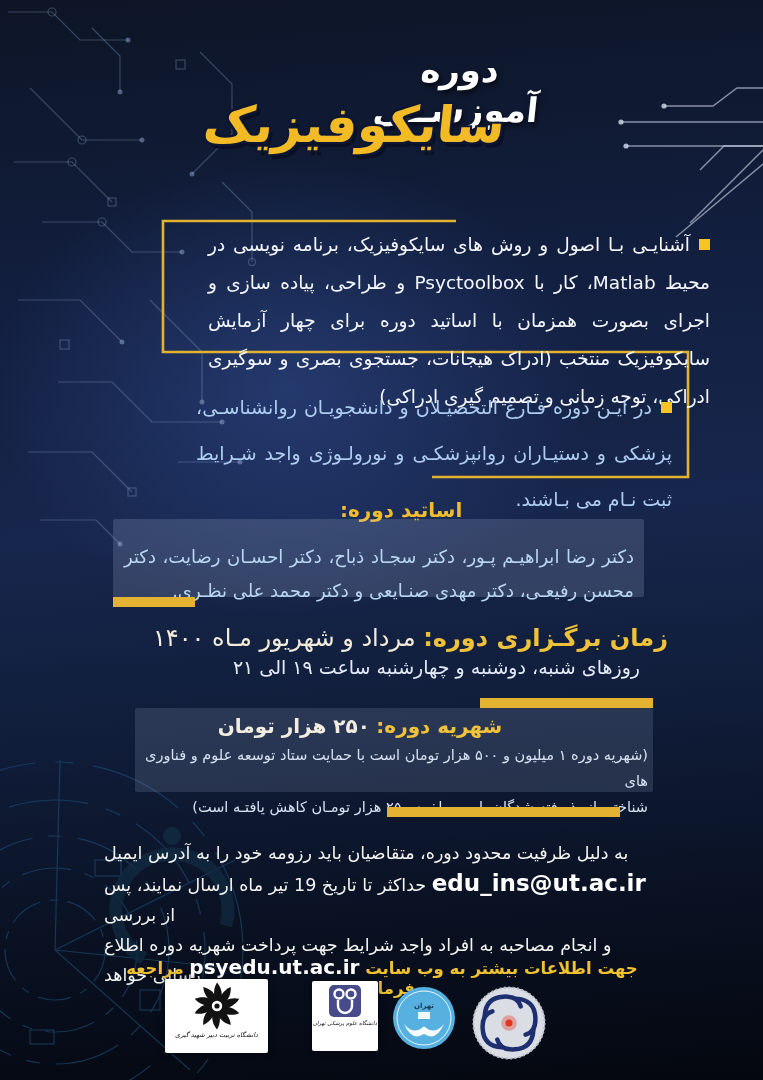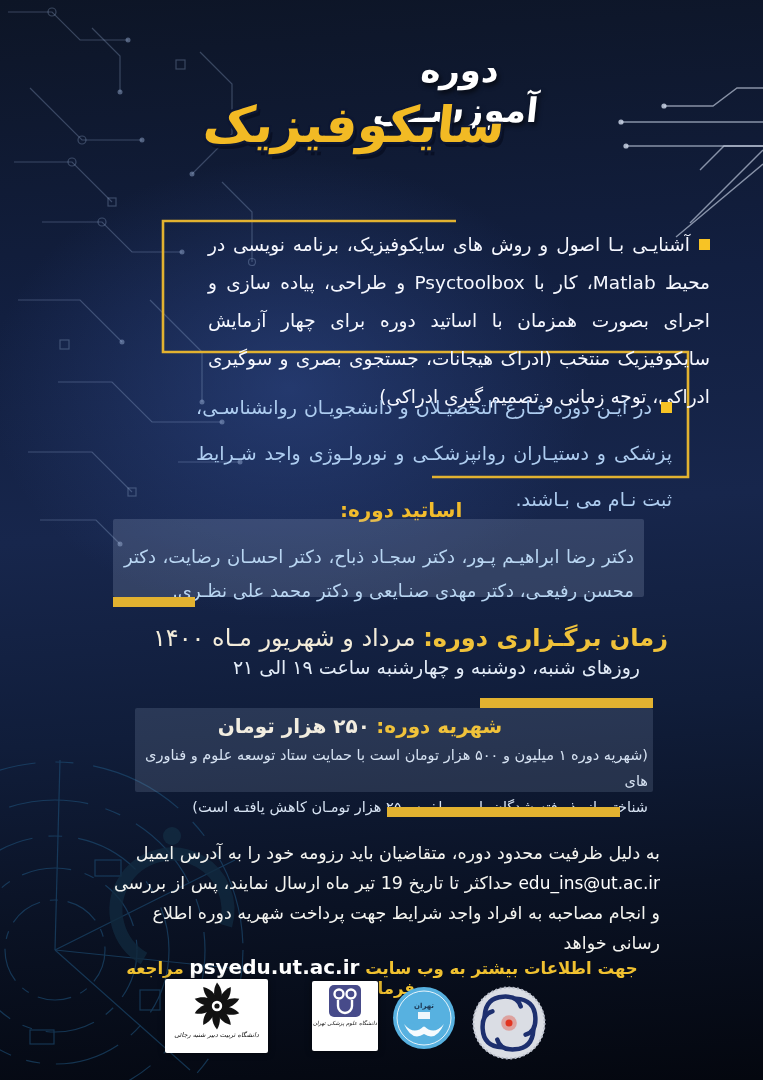--- a/index.html
+++ b/index.html
@@ -59,22 +59,22 @@
   .sched2{left:140px;top:656px;width:500px;text-align:right;direction:rtl;color:#e3ecf8;font-size:19px;font-weight:500;}
 
   
   .tuition-box{left:135px;top:708px;width:518px;height:84px;background:rgba(173,192,222,0.16);border-radius:2px;}
   .tui-line1{left:135px;top:714px;width:450px;text-align:center;direction:rtl;font-size:20px;}
   .tui-line1 .lab{color:#f0c23a;font-weight:bold;}
   .tui-line1 .val{color:#f2ede0;font-weight:bold;}
   .tui-note{left:140px;top:742px;width:508px;direction:rtl;color:#d6e2f2;font-size:14.5px;line-height:26px;}
 
   
-  .app{left:104px;top:838px;width:556px;text-align:right;direction:rtl;color:#f4f4f0;font-size:17.5px;line-height:30px;}
-  .app .email{direction:ltr;unicode-bidi:embed;font-weight:normal;font-size:17px;color:#ffffff;}
+  .app{left:104px;top:838px;width:556px;text-align:left;direction:rtl;color:#f4f4f0;font-size:17.5px;line-height:30px;}
+  .app .email{direction:ltr;unicode-bidi:embed;font-weight:bold;font-size:23px;color:#ffffff;}
 
   
   .web{left:104px;top:955px;width:556px;text-align:center;direction:rtl;color:#f0c130;font-size:16.5px;font-weight:bold;}
   .web .url{direction:ltr;unicode-bidi:embed;color:#ffffff;font-size:20px;}
 
   
   .bar{background:#e2b230;}
   .bar1{left:113px;top:597px;width:82px;height:10px;}
   .bar2{left:480px;top:698px;width:173px;height:10px;}
   .bar3{left:387px;top:807px;width:233px;height:10px;}
@@ -224,21 +224,21 @@
         <path d="M0,-27 C7,-19 7,-8 2,-2 L0,0 C-4,-10 -5,-19 0,-27 Z" transform="rotate(144)"></path>
         <path d="M0,-27 C7,-19 7,-8 2,-2 L0,0 C-4,-10 -5,-19 0,-27 Z" transform="rotate(180)"></path>
         <path d="M0,-27 C7,-19 7,-8 2,-2 L0,0 C-4,-10 -5,-19 0,-27 Z" transform="rotate(216)"></path>
         <path d="M0,-27 C7,-19 7,-8 2,-2 L0,0 C-4,-10 -5,-19 0,-27 Z" transform="rotate(252)"></path>
         <path d="M0,-27 C7,-19 7,-8 2,-2 L0,0 C-4,-10 -5,-19 0,-27 Z" transform="rotate(288)"></path>
         <path d="M0,-27 C7,-19 7,-8 2,-2 L0,0 C-4,-10 -5,-19 0,-27 Z" transform="rotate(324)"></path>
         <circle r="6" fill="#ffffff"></circle>
           <circle r="3"></circle>
       </g>
     </svg>
-    <span class="cap">دانشگاه تربیت دبیر شنبه رجائی</span>
+    <span class="cap">دانشگاه تربیت دبیر شهید گیری</span>
   </div>
 
   <div class="abs logo-card logo-tums">
     <svg width="40" height="36" viewBox="0 0 40 36" style="margin:3px auto 0;">
       <rect x="4" y="1" width="32" height="32" rx="5" fill="#474b8a"></rect>
       <circle cx="14" cy="10" r="4.5" fill="none" stroke="#ffffff" stroke-width="2.4"></circle>
       <circle cx="26" cy="10" r="4.5" fill="none" stroke="#ffffff" stroke-width="2.4"></circle>
       <path d="M13,16 v6 a7,7 0 0 0 14,0 v-6" fill="none" stroke="#ffffff" stroke-width="2.4"></path>
     </svg>
     <span class="cap" style="font-size:5.5px;line-height:6px;">دانشگاه علوم پزشکی تهران</span>

